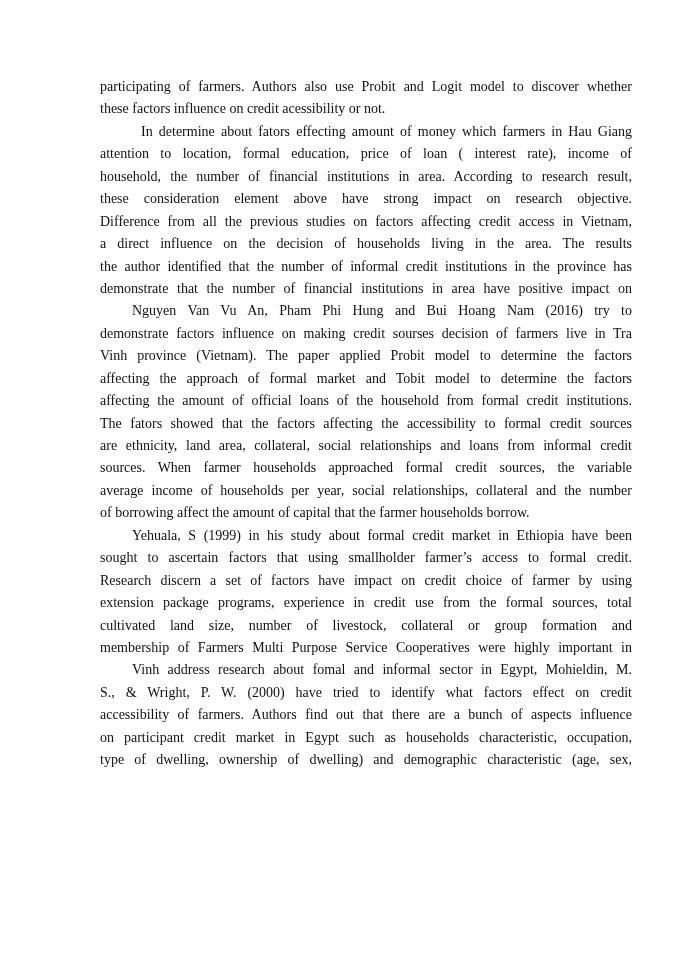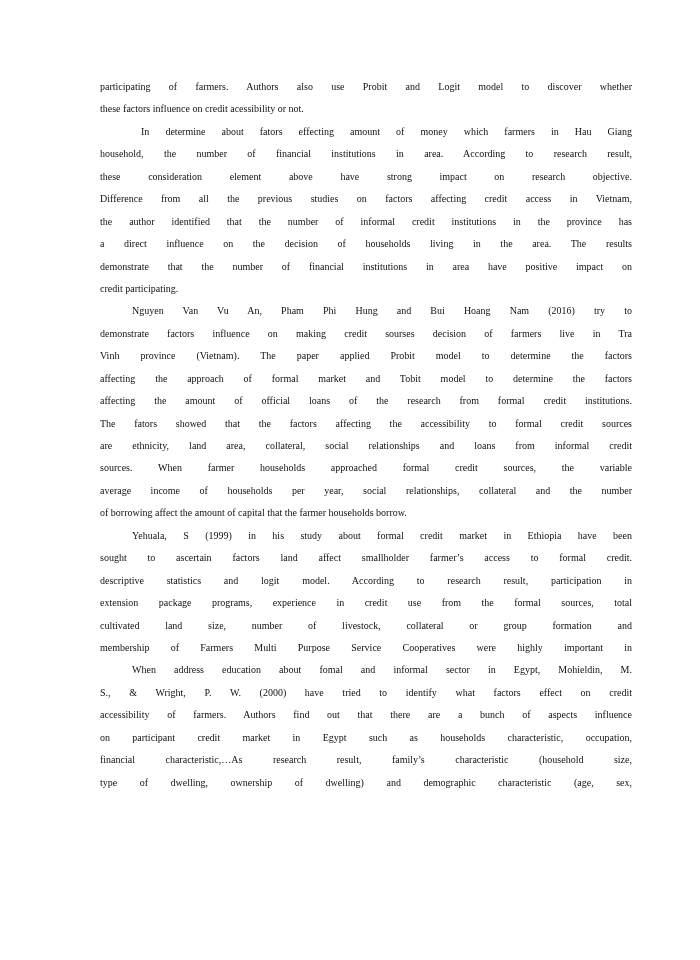--- a/index.html
+++ b/index.html
@@ -1,20 +1,20 @@
 <!DOCTYPE html>
 <html><head>
   <meta charset="utf-8">
   <style>
     html, body { margin: 0; padding: 0; background: #ffffff; }
     body { width: 700px; height: 960px; position: relative; overflow: hidden; }
     .page {
       position: absolute; left: 100px; top: 76px; width: 532px;
       font-family: "Liberation Serif", "DejaVu Serif", serif;
-      font-size: 10px; color: #111111;
+      font-size: 14px; color: #111111;
     }
     .para { margin: 0; }
     .line {
       display: block; height: 22.45px; line-height: 22.45px;
       white-space: nowrap; text-align: justify; text-align-last: justify;
       overflow: visible;
     }
     .line.last { text-align-last: left; }
     .indent-40 .line.first { padding-left: 41px; }
     .indent-31 .line.first { padding-left: 32px; }
@@ -25,53 +25,52 @@
 
 <div class="page">
 
   <div class="para">
     <span class="line">participating of farmers. Authors also use Probit and Logit model to discover whether</span>
     <span class="line last">these factors influence on credit acessibility or not.</span>
   </div>
 
   <div class="para indent-40">
     <span class="line first">In determine about fators effecting amount of money which farmers in Hau Giang</span>
+    <span class="line">attention to location, formal education, price of loan ( interest rate), income of</span>
     <span class="line">household, the number of financial institutions in area. According to research result,</span>
     <span class="line">these consideration element above have strong impact on research objective.</span>
     <span class="line">Difference from all the  previous studies on factors affecting credit access in Vietnam,</span>
+    <span class="line">a direct influence on the decision of households living in the area. The results</span>
     <span class="line">the author identified that the number of informal credit institutions in the province has</span>
-    <span class="line">a direct influence on the decision of households living in the area. The results</span>
     <span class="line">demonstrate that the number of financial institutions in area have positive impact on</span>
-    <span class="line last">credit participating.</span>
   </div>
 
   <div class="para indent-31">
     <span class="line first">Nguyen Van Vu An, Pham Phi Hung and Bui Hoang Nam (2016) try to</span>
     <span class="line">demonstrate factors influence on making credit sourses decision of farmers live in Tra</span>
     <span class="line">Vinh  province (Vietnam). The paper applied Probit model to determine the factors</span>
     <span class="line">affecting the approach of formal market and Tobit model to determine the factors</span>
-    <span class="line">affecting the amount of official loans of the research from formal credit institutions.</span>
+    <span class="line">affecting the amount of official loans of the household from formal credit institutions.</span>
     <span class="line">The fators showed that the factors affecting the accessibility to formal credit sources</span>
     <span class="line">are ethnicity, land area, collateral, social relationships and loans from informal credit</span>
     <span class="line">sources. When farmer households approached formal credit sources, the variable</span>
     <span class="line">average income of households per year, social relationships, collateral and the number</span>
     <span class="line last">of borrowing affect the amount of capital that the farmer households borrow.</span>
   </div>
 
   <div class="para indent-33">
     <span class="line first">Yehuala, S (1999) in his study about formal credit market in Ethiopia have been</span>
-    <span class="line">sought to ascertain factors land affect smallholder farmer’s access to formal credit.</span>
-    <span class="line">descriptive statistics and logit model. According to research result, participation in</span>
+    <span class="line">sought to ascertain factors that using smallholder farmer’s access to formal credit.</span>
+    <span class="line">Research discern a set of factors have impact on credit choice of farmer by using</span>
     <span class="line">extension package programs, experience in credit use from the formal sources, total</span>
     <span class="line">cultivated land size, number of livestock, collateral or group formation and</span>
     <span class="line">membership of Farmers Multi Purpose Service Cooperatives were highly important in</span>
   </div>
 
   <div class="para indent-31">
-    <span class="line first">When address education about fomal and informal sector in Egypt, Mohieldin, M.</span>
+    <span class="line first">Vinh address research about fomal and informal sector in Egypt, Mohieldin, M.</span>
     <span class="line">S., &amp; Wright, P. W. (2000) have tried to identify what factors effect on credit</span>
     <span class="line">accessibility of  farmers. Authors find out that there are a bunch of aspects influence</span>
     <span class="line">on participant credit market in Egypt such as households characteristic, occupation,</span>
-    <span class="line">financial characteristic,…As research result, family’s characteristic (household size,</span>
     <span class="line">type of dwelling, ownership of dwelling) and demographic characteristic (age, sex,</span>
   </div>
 
 </div>
 
 </body></html>

